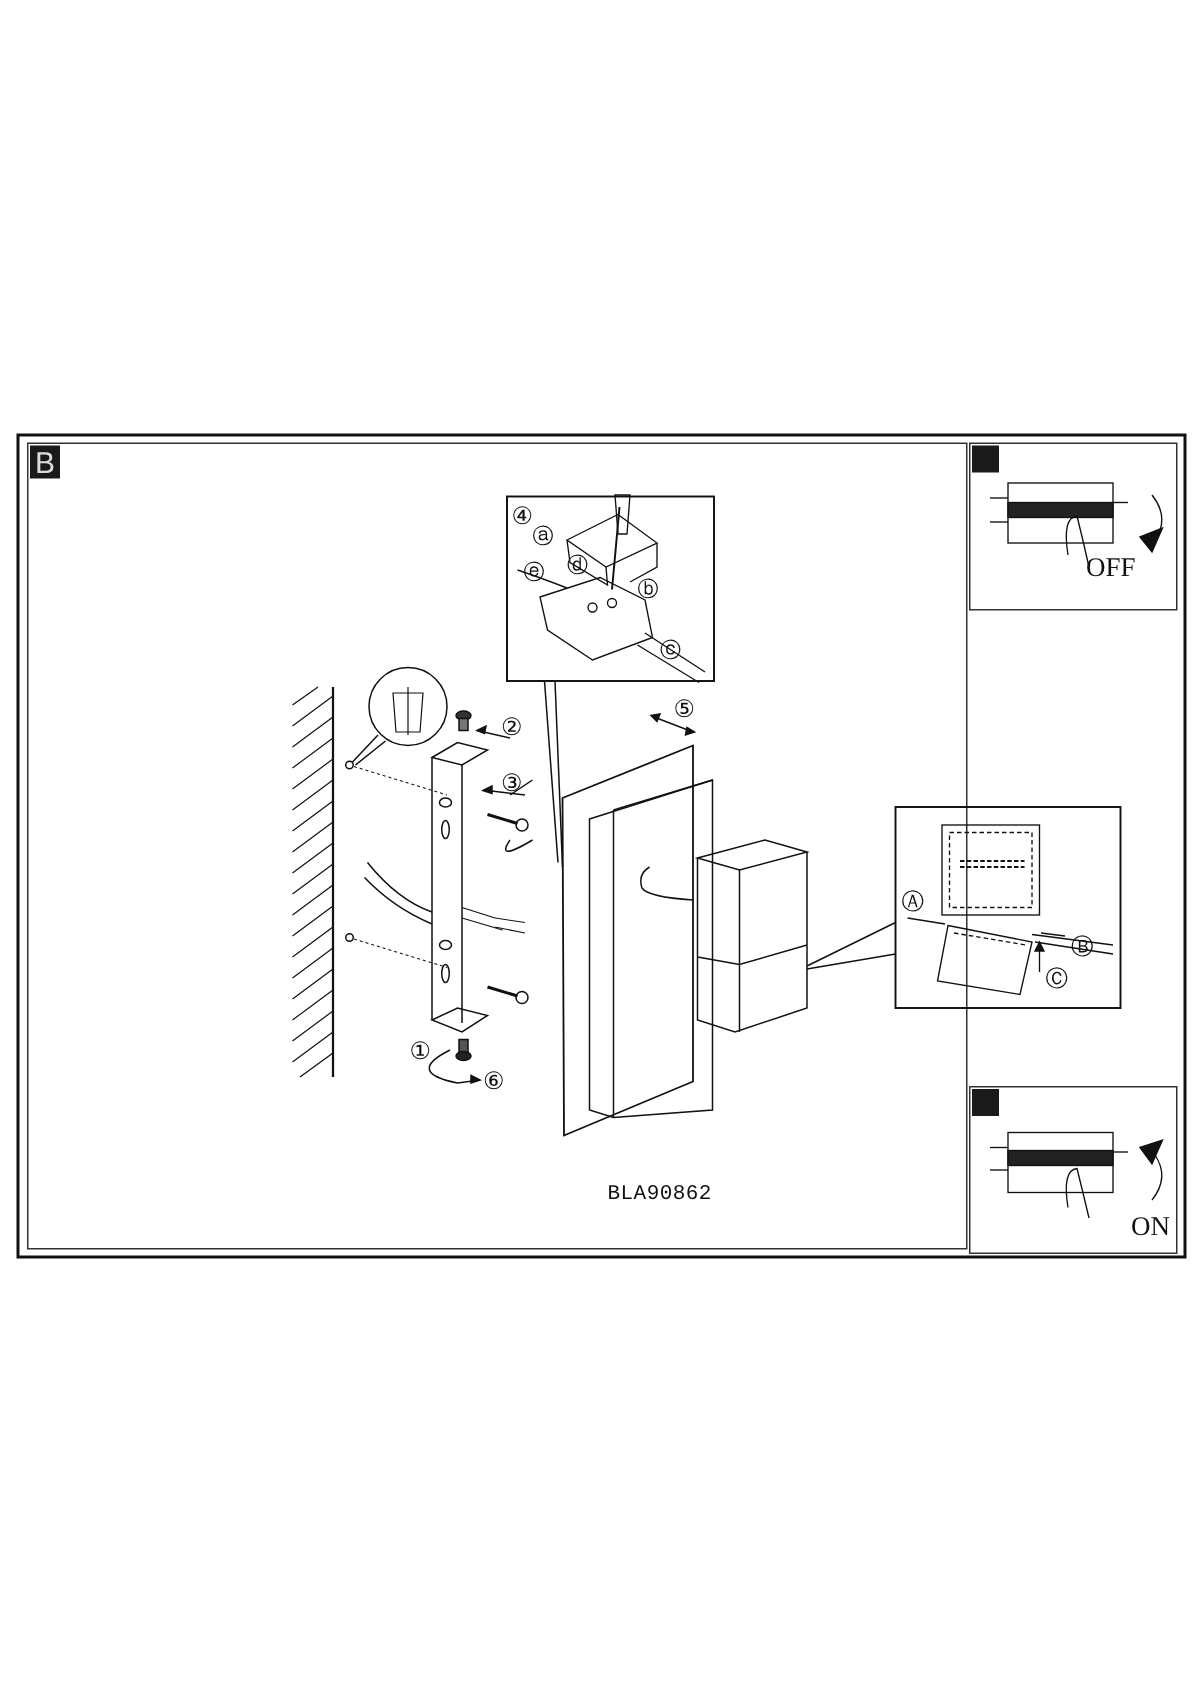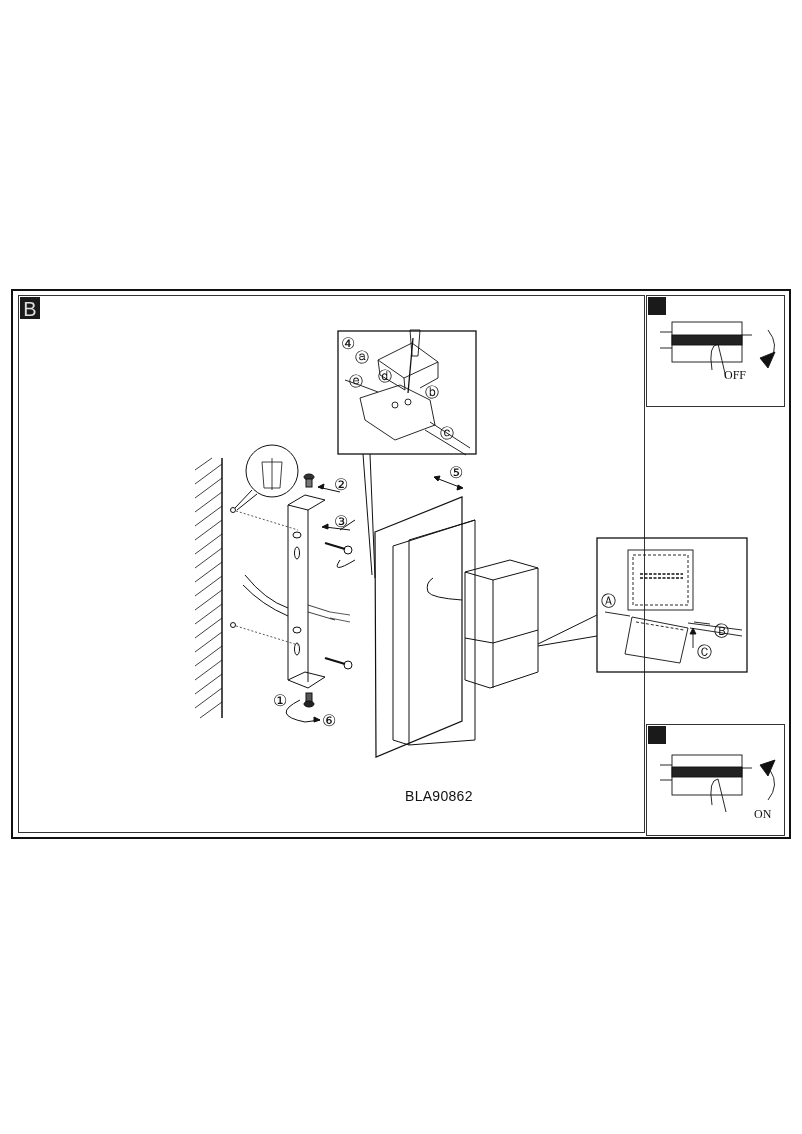--- a/index.html
+++ b/index.html
@@ -3,22 +3,22 @@
 <meta charset="utf-8">
 <style>
   html, body { margin:0; padding:0; background:#ffffff; }
   body { width:802px; height:1134px; position:relative; overflow:hidden; font-family:"Liberation Serif", serif; }
   .sheet { position:absolute; left:11px; top:289px; width:780px; height:550px; border:2px solid #111; box-sizing:border-box; background:#fff; }
   .main-panel { position:absolute; left:18px; top:295px; width:627px; height:538px; border:1.5px solid #333; box-sizing:border-box; }
   .side-panel { position:absolute; border:1.5px solid #333; box-sizing:border-box; background:#fff; }
   .badge { position:absolute; background:#1a1a1a; color:#ddd; font-family:"Liberation Sans", sans-serif; font-size:20px; line-height:24px; text-align:center; }
   svg { position:absolute; left:0; top:0; }
   .lbl { font-family:"Liberation Serif", serif; fill:#111; }
-  .model { position:absolute; left:405px; top:788px; font-size:14px; color:#111; font-family:Liberation Sans, sans-serif; letter-spacing:0.3px;text-align:center; }
-  .sw-label { position:absolute; font-size:12px; color:#111; font-family:"Liberation Serif", serif; }
+  .model { position:absolute; left:405px; top:788px; font-size:14px; color:#111; font-family:Liberation Mono, monospace; letter-spacing:0.3px;text-align:center; }
+  .sw-label { position:absolute; font-size:18px; color:#111; font-family:"Liberation Serif", serif; }
 </style>
 </head>
 <body>
 
 <div class="sheet"></div>
 <div class="main-panel"></div>
 
 <div class="badge" style="left:20px;top:297px;width:20px;height:22px;">B</div>
 
 <div class="side-panel" style="left:646px;top:295px;width:139px;height:112px;"></div>

